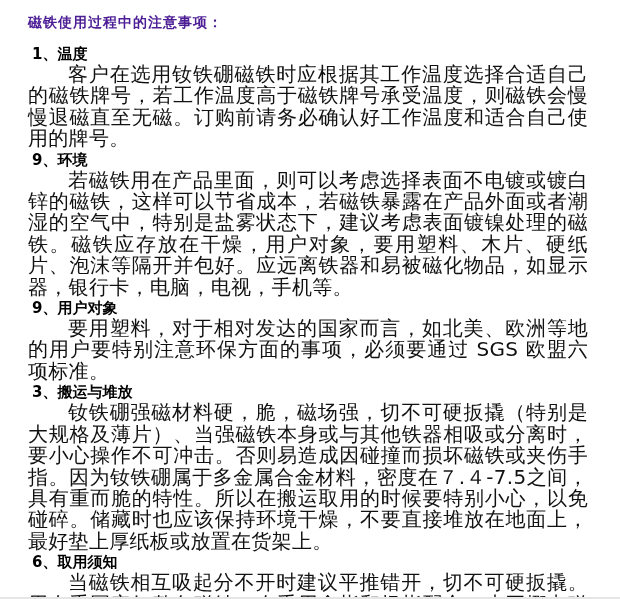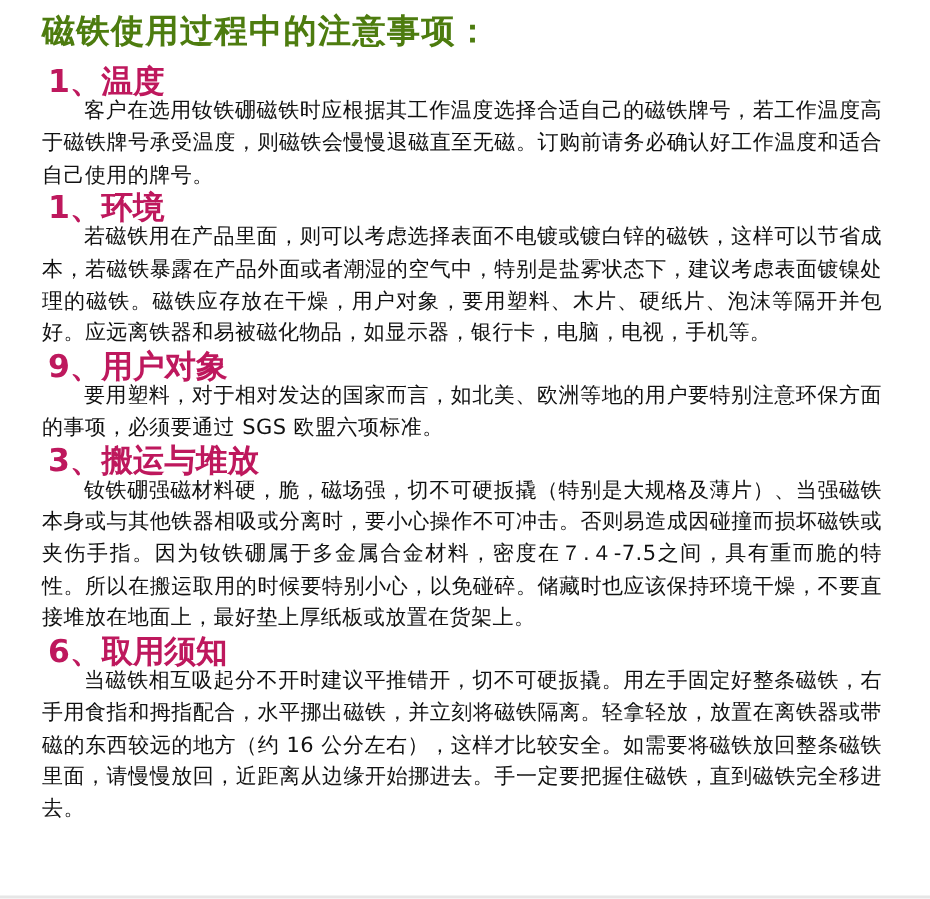--- a/index.html
+++ b/index.html
@@ -1,37 +1,37 @@
 <!DOCTYPE html>
 <html><head>
 <meta charset="utf-8">
 <style>
   html, body { margin: 0; padding: 0; background: #ffffff; }
   body { width: 620px; height: 599px; overflow: hidden; position: relative;
          font-family: "DejaVu Sans", sans-serif; color: #111; }
   .page { position: absolute; left: 28px; top: 8px; width: 560px; }
-  .title { font-size: 22px; font-weight: bold; letter-spacing: 1px; line-height: 28px; margin: 0 0 8px 0; color:#4d7c0f; }
+  .title { font-size: 14px; font-weight: bold; letter-spacing: 1px; line-height: 28px; margin: 0 0 8px 0; color:#4c1d95; }
   .section { margin: 0; }
-  .heading { font-size: 21px; font-weight: bold; color: #be185d; line-height: 20px; margin: 0 0 0 4px; }
-  .para { font-size: 14px; line-height: 21.4px; margin: 0; text-indent: 2em; letter-spacing: 0.3px; text-align: justify; }
+  .heading { font-size: 15px; font-weight: bold; color: #000000; line-height: 20px; margin: 0 0 0 4px; }
+  .para { font-size: 20px; line-height: 21.4px; margin: 0; text-indent: 2em; letter-spacing: 0.3px; text-align: justify; }
   .bottom-rule { position: absolute; left: 0; right: 0; top: 597px; height: 2px; background: #e6e6e6; }
 </style>
 </head>
 <body>
 
 <div class="page">
   <h1 class="title">磁铁使用过程中的注意事项：</h1>
 
   <div class="section">
     <div class="heading">1、温度</div>
     <p class="para">客户在选用钕铁硼磁铁时应根据其工作温度选择合适自己的磁铁牌号，若工作温度高于磁铁牌号承受温度，则磁铁会慢慢退磁直至无磁。订购前请务必确认好工作温度和适合自己使用的牌号。</p>
   </div>
 
   <div class="section">
-    <div class="heading">1、环境</div>
+    <div class="heading">9、环境</div>
     <p class="para">若磁铁用在产品里面，则可以考虑选择表面不电镀或镀白锌的磁铁，这样可以节省成本，若磁铁暴露在产品外面或者潮湿的空气中，特别是盐雾状态下，建议考虑表面镀镍处理的磁铁。磁铁应存放在干燥，用户对象，要用塑料、木片、硬纸片、泡沫等隔开并包好。应远离铁器和易被磁化物品，如显示器，银行卡，电脑，电视，手机等。</p>
   </div>
 
   <div class="section">
     <div class="heading">9、用户对象</div>
     <p class="para">要用塑料，对于相对发达的国家而言，如北美、欧洲等地的用户要特别注意环保方面的事项，必须要通过 SGS 欧盟六项标准。</p>
   </div>
 
   <div class="section">
     <div class="heading">3、搬运与堆放</div>

